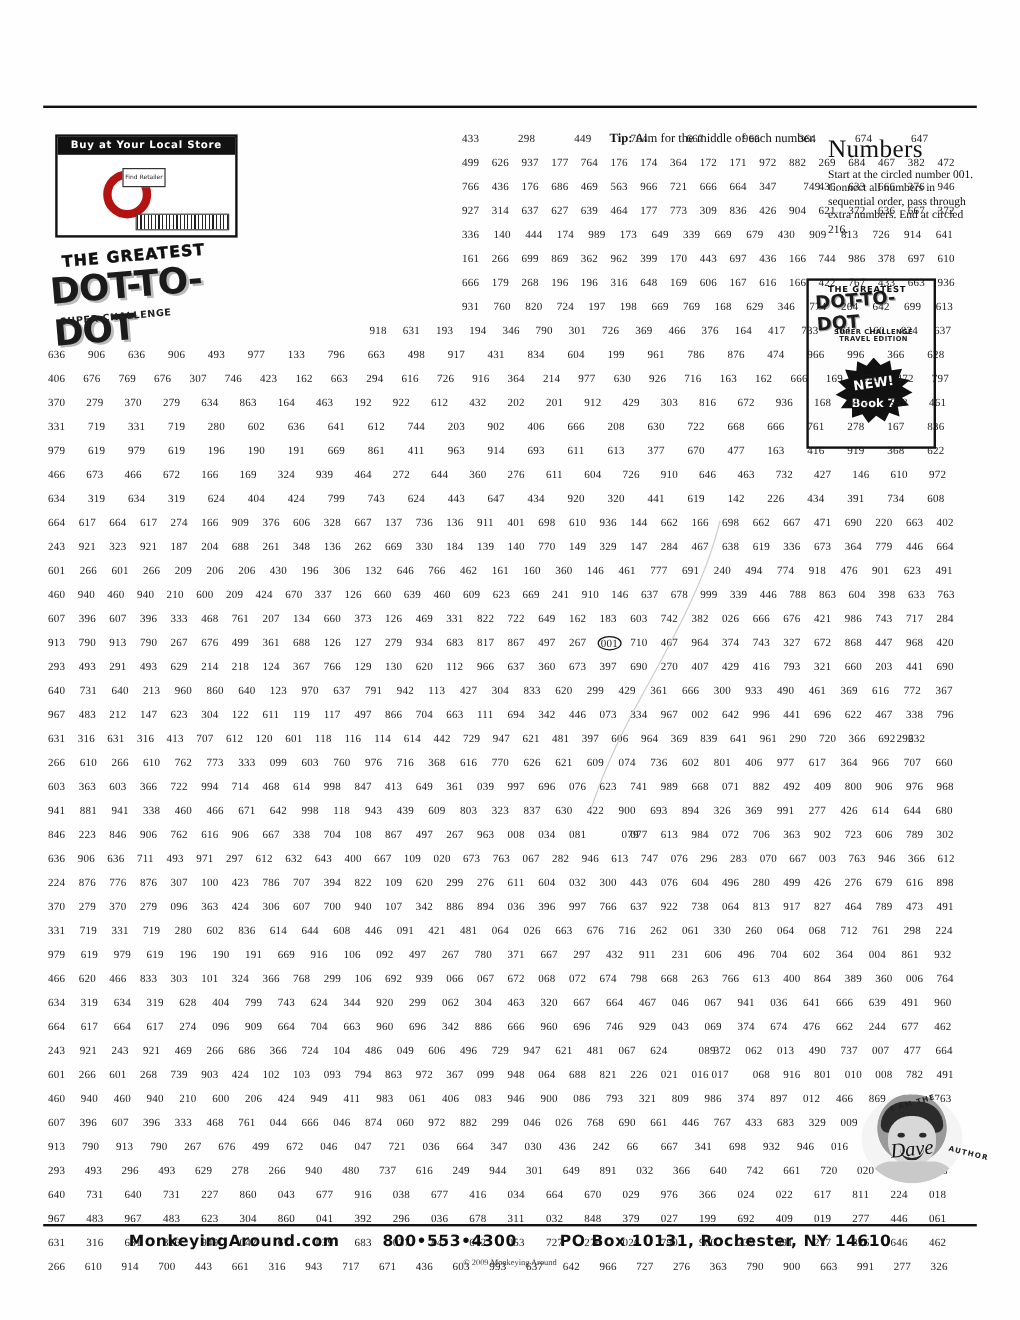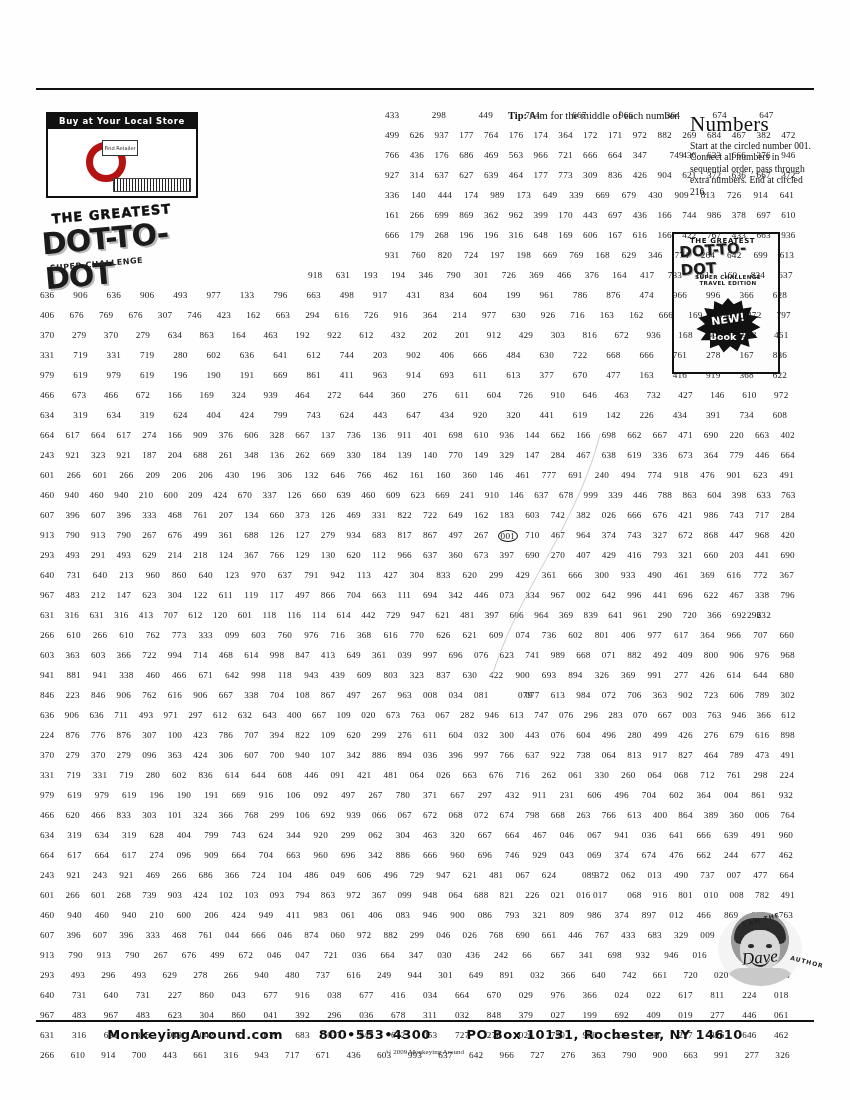--- a/index.html
+++ b/index.html
@@ -723,21 +723,21 @@
         <span class="num" style="left: 133.217px;">280</span>
         <span class="num" style="left: 166.522px;">602</span>
         <span class="num" style="left: 199.826px;">636</span>
         <span class="num" style="left: 233.13px;">641</span>
         <span class="num" style="left: 266.435px;">612</span>
         <span class="num" style="left: 299.739px;">744</span>
         <span class="num" style="left: 333.043px;">203</span>
         <span class="num" style="left: 366.348px;">902</span>
         <span class="num" style="left: 399.652px;">406</span>
         <span class="num" style="left: 432.957px;">666</span>
-        <span class="num" style="left: 466.261px;">484</span>
+        <span class="num" style="left: 466.261px;">208</span>
         <span class="num" style="left: 499.565px;">630</span>
         <span class="num" style="left: 532.87px;">722</span>
         <span class="num" style="left: 566.174px;">668</span>
         <span class="num" style="left: 599.478px;">666</span>
         <span class="num" style="left: 632.783px;">761</span>
         <span class="num" style="left: 666.087px;">278</span>
         <span class="num" style="left: 699.391px;">167</span>
         <span class="num" style="left: 732.696px;">836</span>
       </div>
       <div class="num-row" style="top: 266px;">

